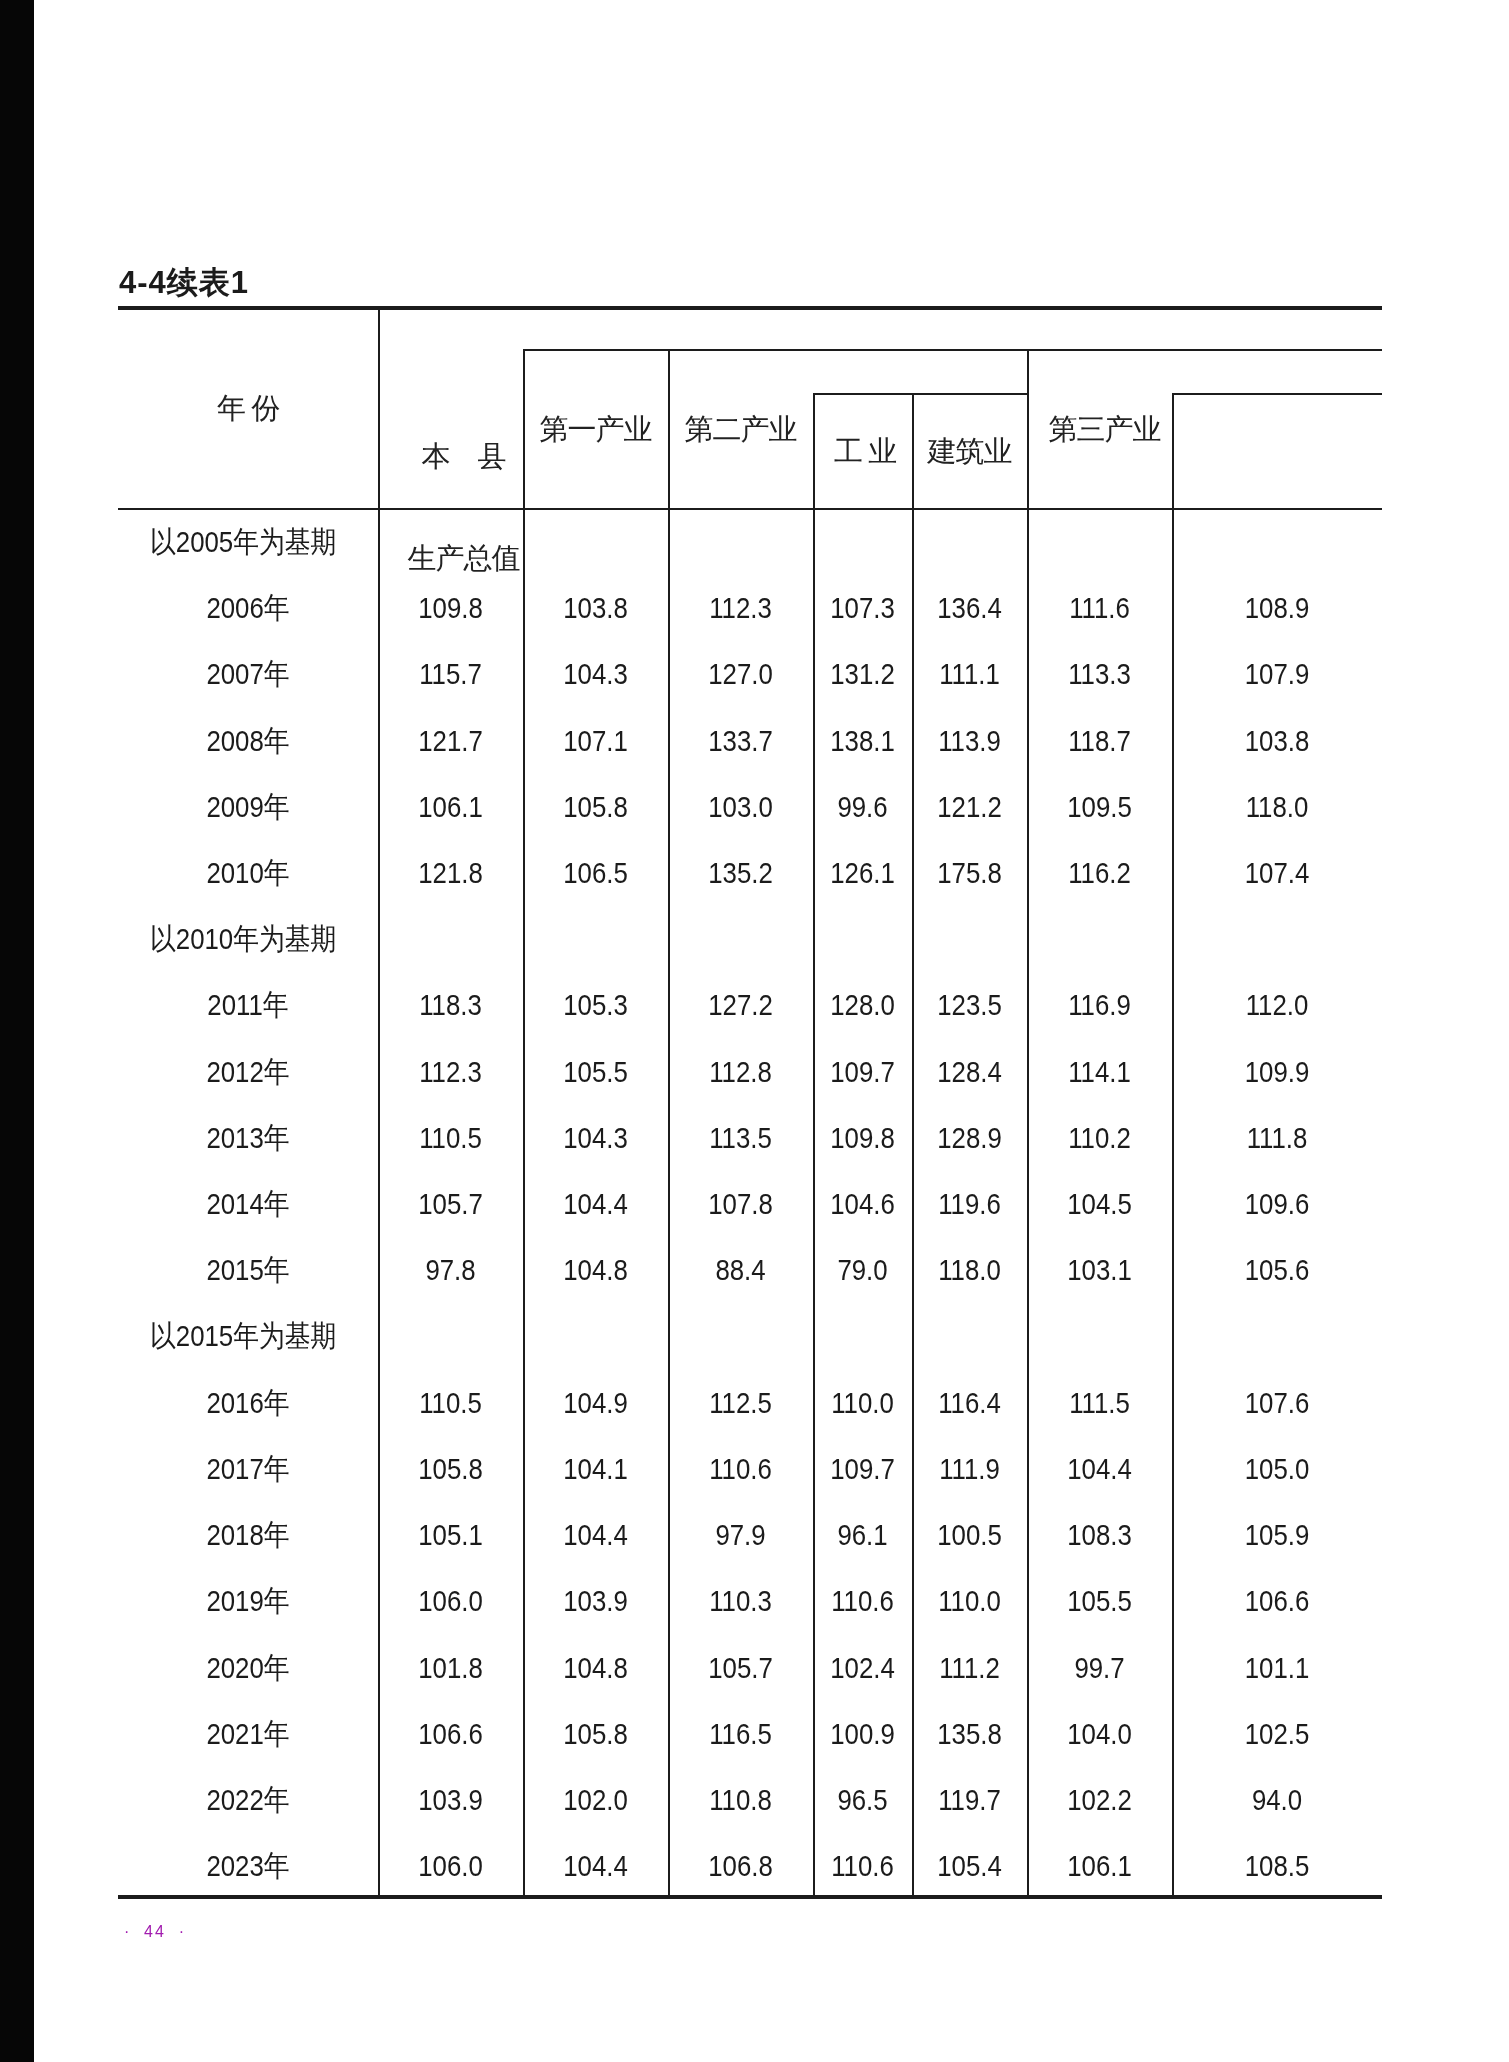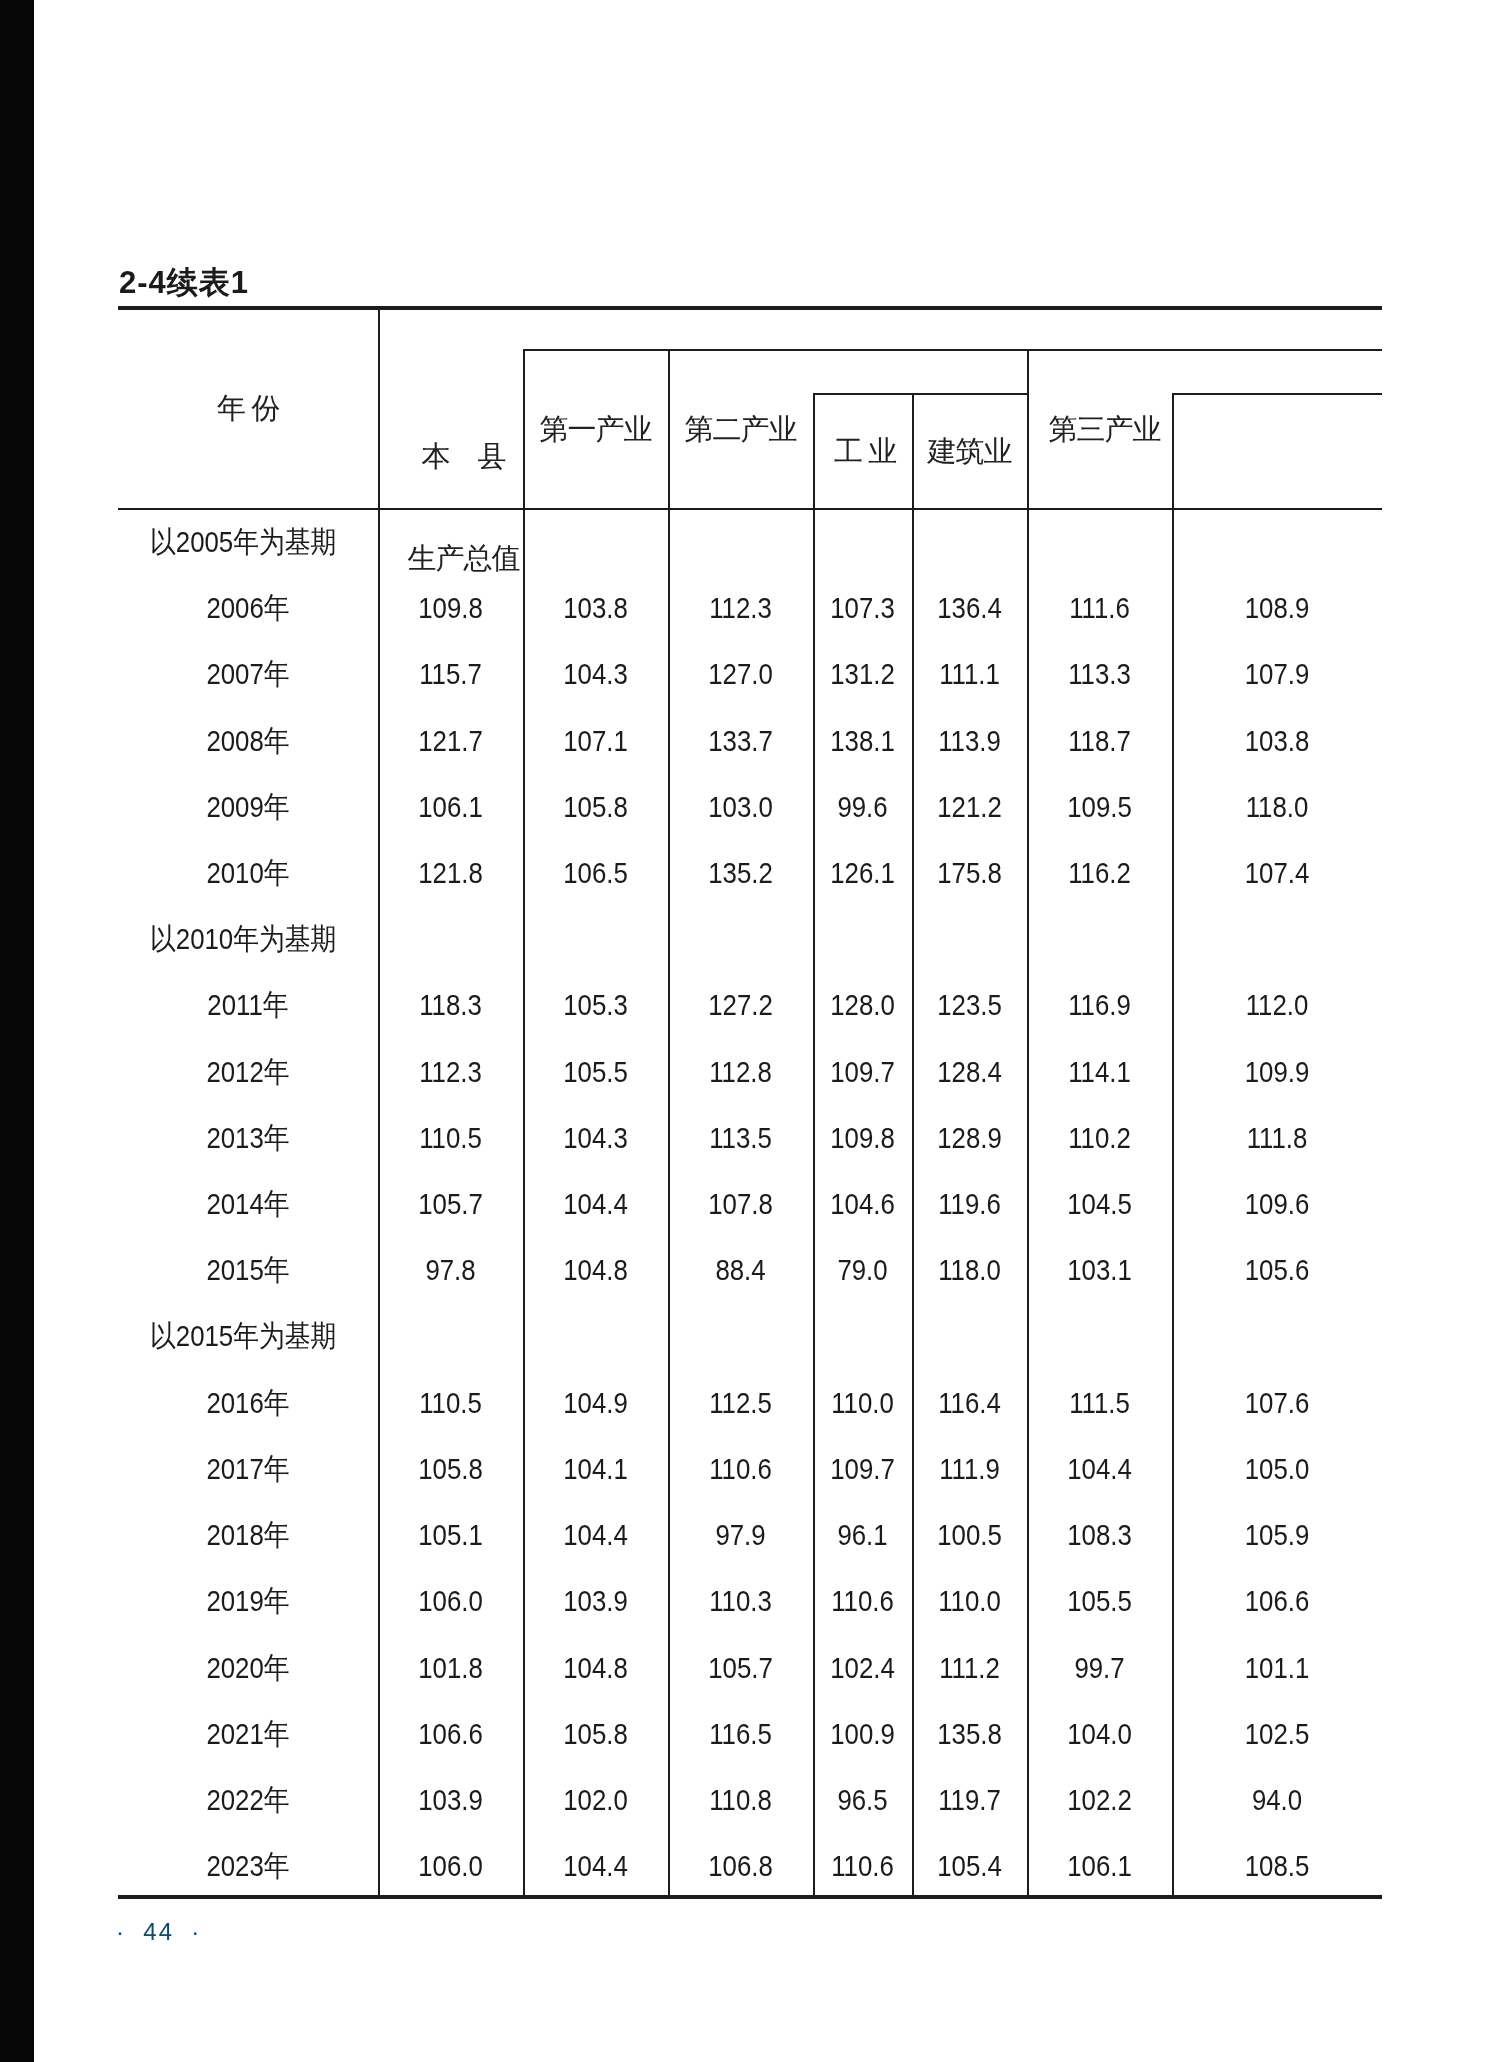--- a/index.html
+++ b/index.html
@@ -38,32 +38,32 @@
   .g  { left:150px;  width:430px; text-align:left; transform-origin:left center; }
   .v0 { left:378px;  width:145px; }
   .v1 { left:523px;  width:145px; }
   .v2 { left:668px;  width:145px; }
   .v3 { left:813px;  width:99px;  }
   .v4 { left:912px;  width:115px; }
   .v5 { left:1027px; width:145px; }
   .v6 { left:1172px; width:210px; }
   .pageno {
     position:absolute; left:116px; top:1916px; width:78px; height:32px; line-height:32px;
-    text-align:center; font-size:24px; letter-spacing:2px; white-space:pre;
-    font-family:"Liberation Sans","DejaVu Sans",sans-serif; color:#0c4a6e;
+    text-align:center; font-size:16px; letter-spacing:2px; white-space:pre;
+    font-family:"Liberation Sans","DejaVu Sans",sans-serif; color:#a21caf;
   }
 </style>
 </head>
 <body>
 
 <div class="page">
 
   <div class="spine"></div>
 
-  <div class="title">2-4续表1</div>
+  <div class="title">4-4续表1</div>
 
   <div class="hline" style="left:118px;top:306px;width:1264px;height:4px"></div>
   <div class="hline" style="left:523px;top:349px;width:859px;height:2px"></div>
   <div class="hline" style="left:813px;top:393px;width:214px;height:2px"></div>
   <div class="hline" style="left:1172px;top:393px;width:210px;height:2px"></div>
   <div class="hline" style="left:118px;top:508px;width:1264px;height:2px"></div>
   <div class="hline" style="left:118px;top:1895px;width:1264px;height:4px"></div>
 
   <div class="vline" style="left:378px;top:306px;width:2px;height:1593px"></div>
   <div class="vline" style="left:523px;top:349px;width:2px;height:1548px"></div>

